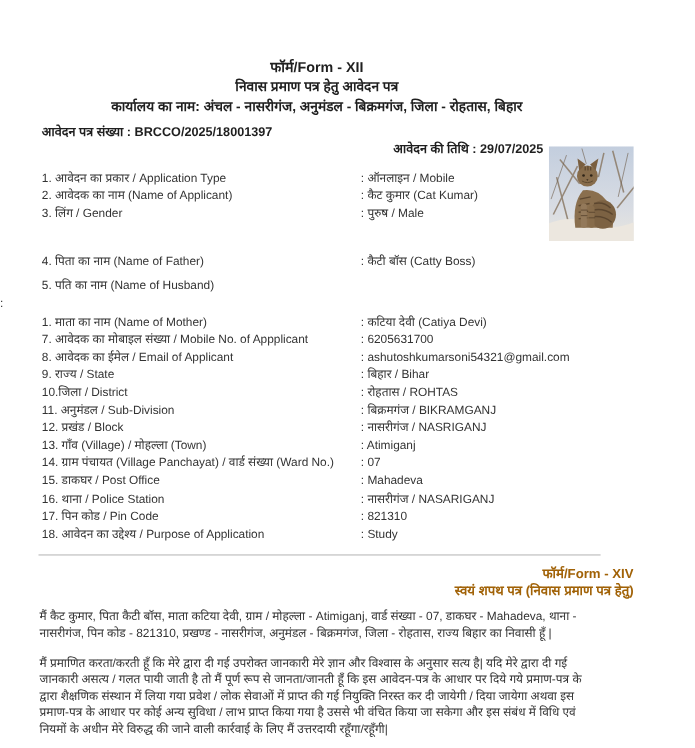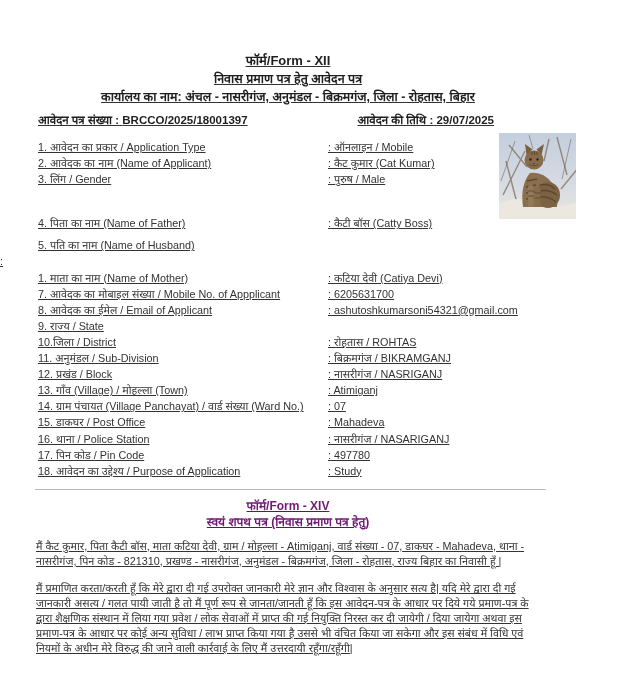--- a/index.html
+++ b/index.html
@@ -1,40 +1,40 @@
 <!DOCTYPE html>
 <html><head>
 <meta charset="utf-8">
 <style>
   html,body { margin:0; padding:0; background:#ffffff; }
   body { width:632px; height:680px; font-family:"Liberation Sans", sans-serif; color:#333; }
-  .page { position:relative; width:576px; height:680px; overflow:hidden; background:#fff;text-decoration:underline; }
+  .page { position:relative; width:576px; height:680px; overflow:hidden; background:#fff; }
 
   .hdr { text-align:center; padding-top:52px; font-weight:bold; color:#1f1f1f; }
   .hdr .t1 { font-size:13px; line-height:18px; }
   .hdr .t2 { font-size:12.5px; line-height:18px; }
   .hdr .t3 { font-size:12.5px; line-height:19px; }
 
-  .appline { display:flex; font-weight:bold; font-size:11.5px; margin-top:5px; color:#1f1f1f; }
+  .appline { display:flex; font-weight:bold; font-size:11.5px; margin-top:5px; color:#1f1f1f;flex-direction:column; }
   .appline .left { margin-left:38px; }
   .appline .right { margin-left:auto; margin-right:82px; }
 
   .fields { margin-top:12px; font-size:10.8px; color:#333; }
   .row { display:flex; line-height:16.1px; }
   .row .lbl { padding-left:38px; width:328px; box-sizing:border-box; }
   .row .val { flex:1; }
   .row.gap-lg { margin-top:28px; }
   .row.gap-md { margin-top:6px;flex-direction:column; }
 
   .photo { position:absolute; left:499px; top:133px; width:82px; height:86px; }
   .photo svg { display:block; width:82px; height:86px; }
 
   .divider { border:none; border-top:1.5px solid #b9b9b9; margin:10px 30px 0 35px; }
 
-  .hdr2 { text-align:center; font-weight:bold; color:#701a75; font-size:12px; margin-top:8px; }
+  .hdr2 { text-align:right; font-weight:bold; color:#a16207; font-size:12px; margin-top:8px; }
   .hdr2 div { line-height:16px; }
 
   .para { font-size:10.8px; line-height:14.8px; margin:9px 30px 0 36px; color:#333; }
   .para.second { margin-top:13px; }
 </style>
 </head>
 <body>
 
 <div class="page">
 
@@ -85,20 +85,21 @@
       <div class="val">: 6205631700</div>
     </div>
 
     <div class="row">
       <div class="lbl">8. आवेदक का ईमेल / Email of Applicant</div>
       <div class="val">: ashutoshkumarsoni54321@gmail.com</div>
     </div>
 
     <div class="row">
       <div class="lbl">9. राज्य / State</div>
+      <div class="val">: बिहार / Bihar</div>
     </div>
 
     <div class="row">
       <div class="lbl">10.जिला / District</div>
       <div class="val">: रोहतास /  ROHTAS</div>
     </div>
 
     <div class="row">
       <div class="lbl">11. अनुमंडल / Sub-Division</div>
       <div class="val">: बिक्रमगंज / BIKRAMGANJ</div>
@@ -124,21 +125,21 @@
       <div class="val">: Mahadeva</div>
     </div>
 
     <div class="row">
       <div class="lbl">16. थाना / Police Station</div>
       <div class="val">: नासरीगंज / NASARIGANJ</div>
     </div>
 
     <div class="row">
       <div class="lbl">17. पिन कोड / Pin Code</div>
-      <div class="val">: 497780</div>
+      <div class="val">: 821310</div>
     </div>
 
     <div class="row">
       <div class="lbl">18. आवेदन का उद्देश्य / Purpose of Application</div>
       <div class="val">: Study</div>
     </div>
   </div>
 
   <div class="photo">
     <svg viewBox="0 0 82 86" xmlns="http://www.w3.org/2000/svg">

